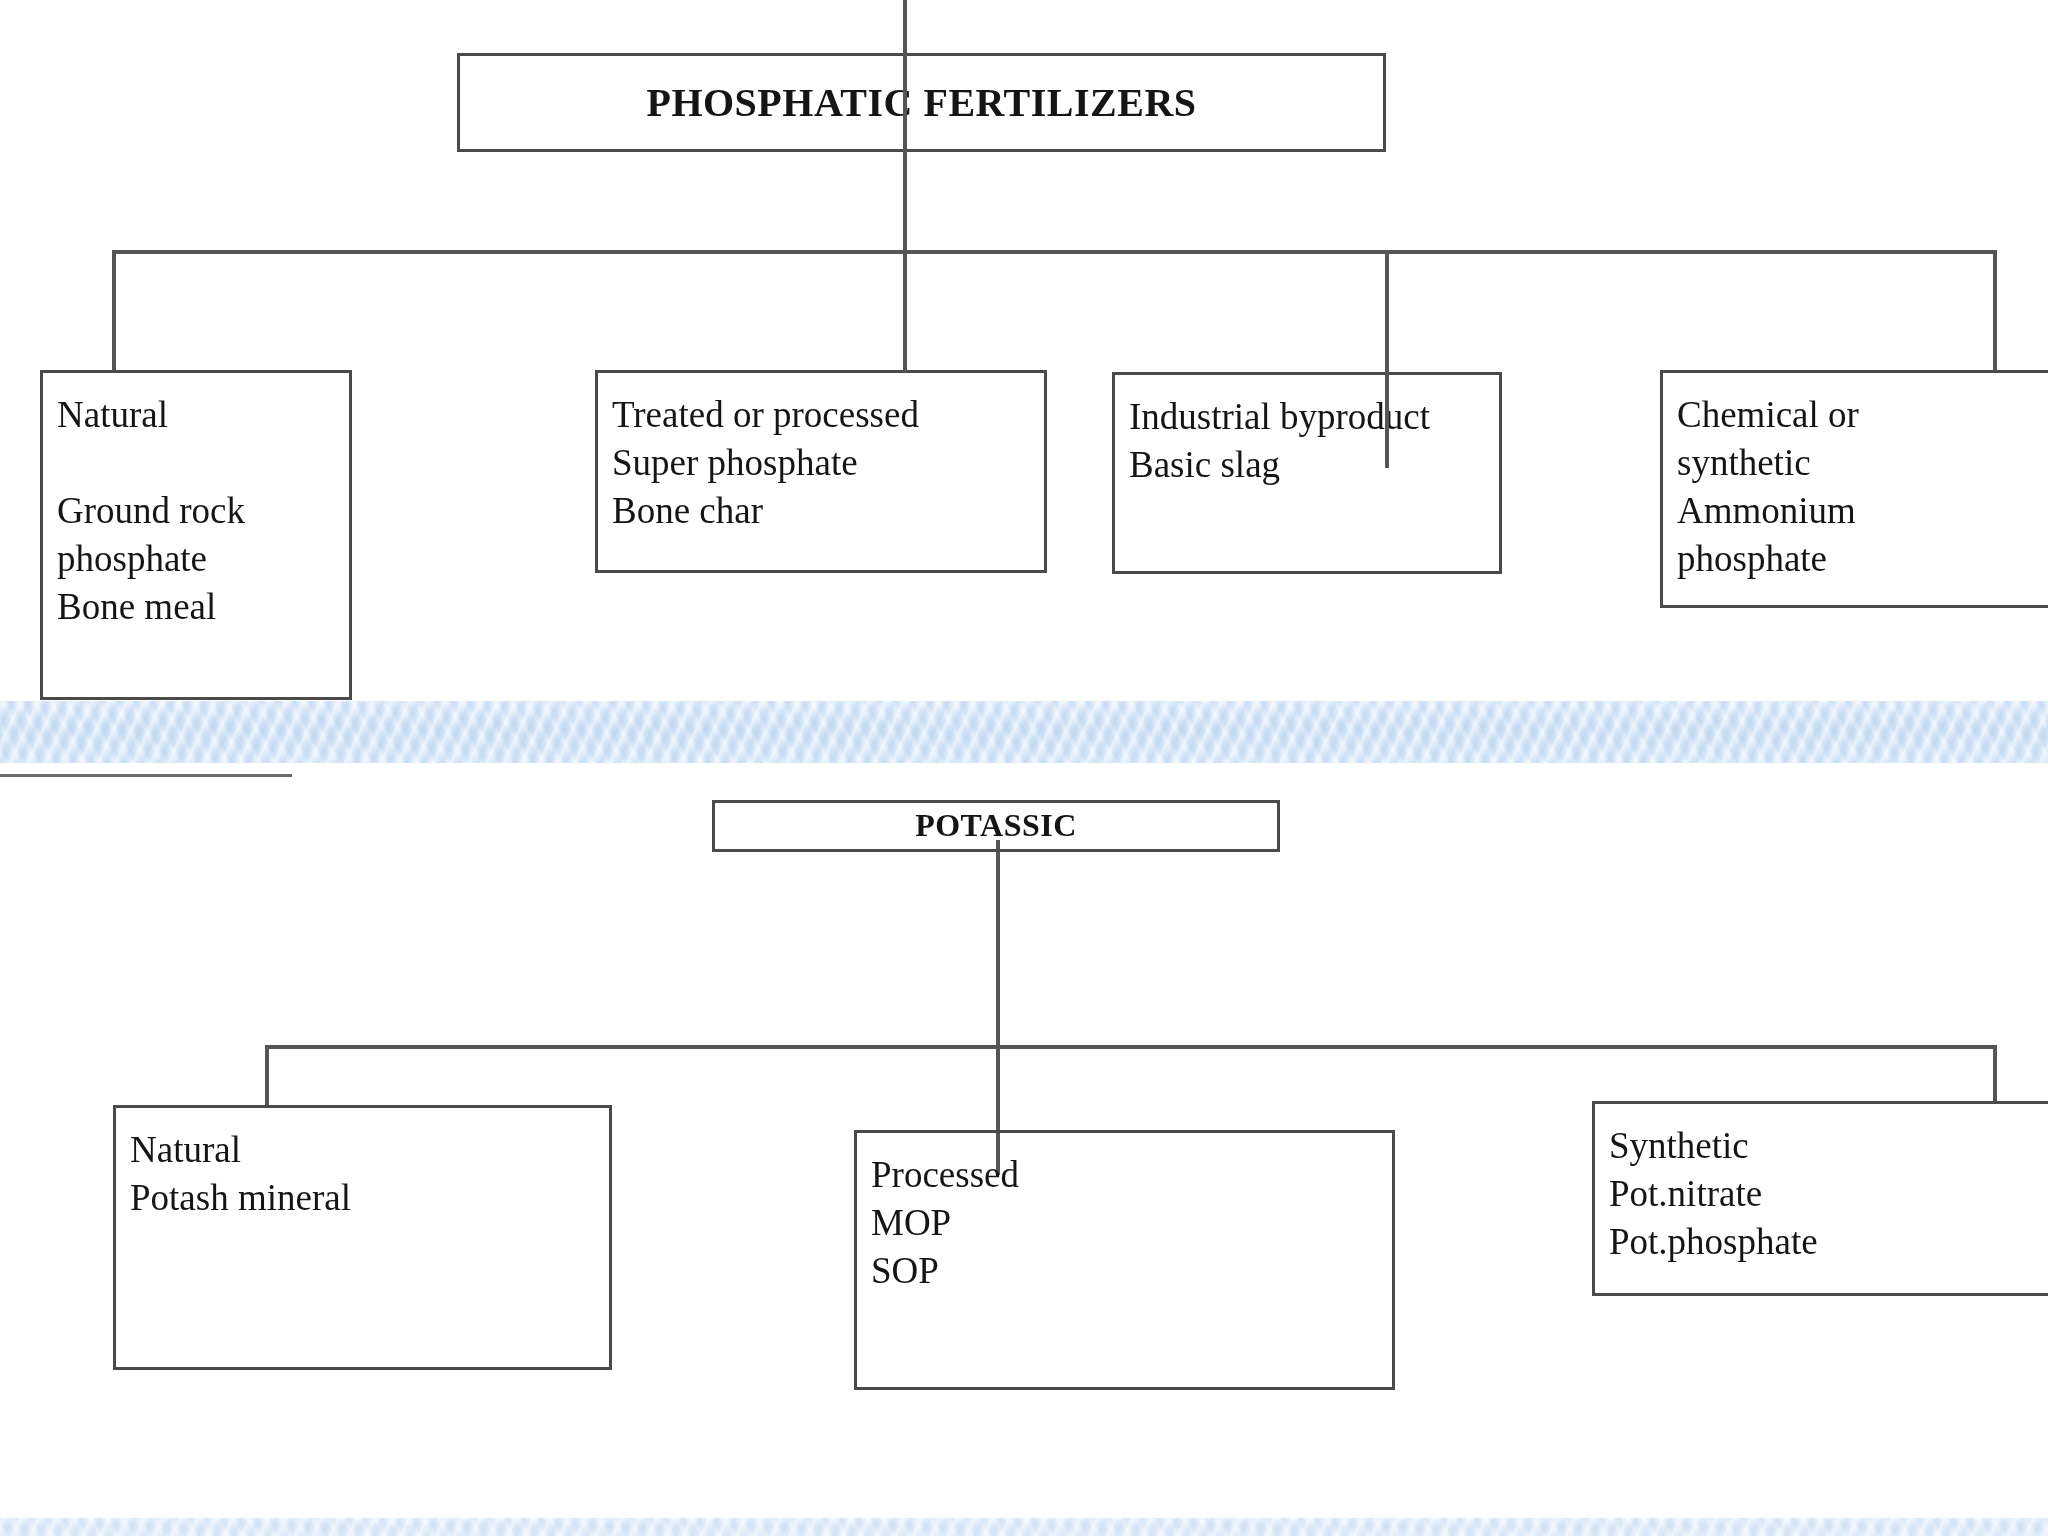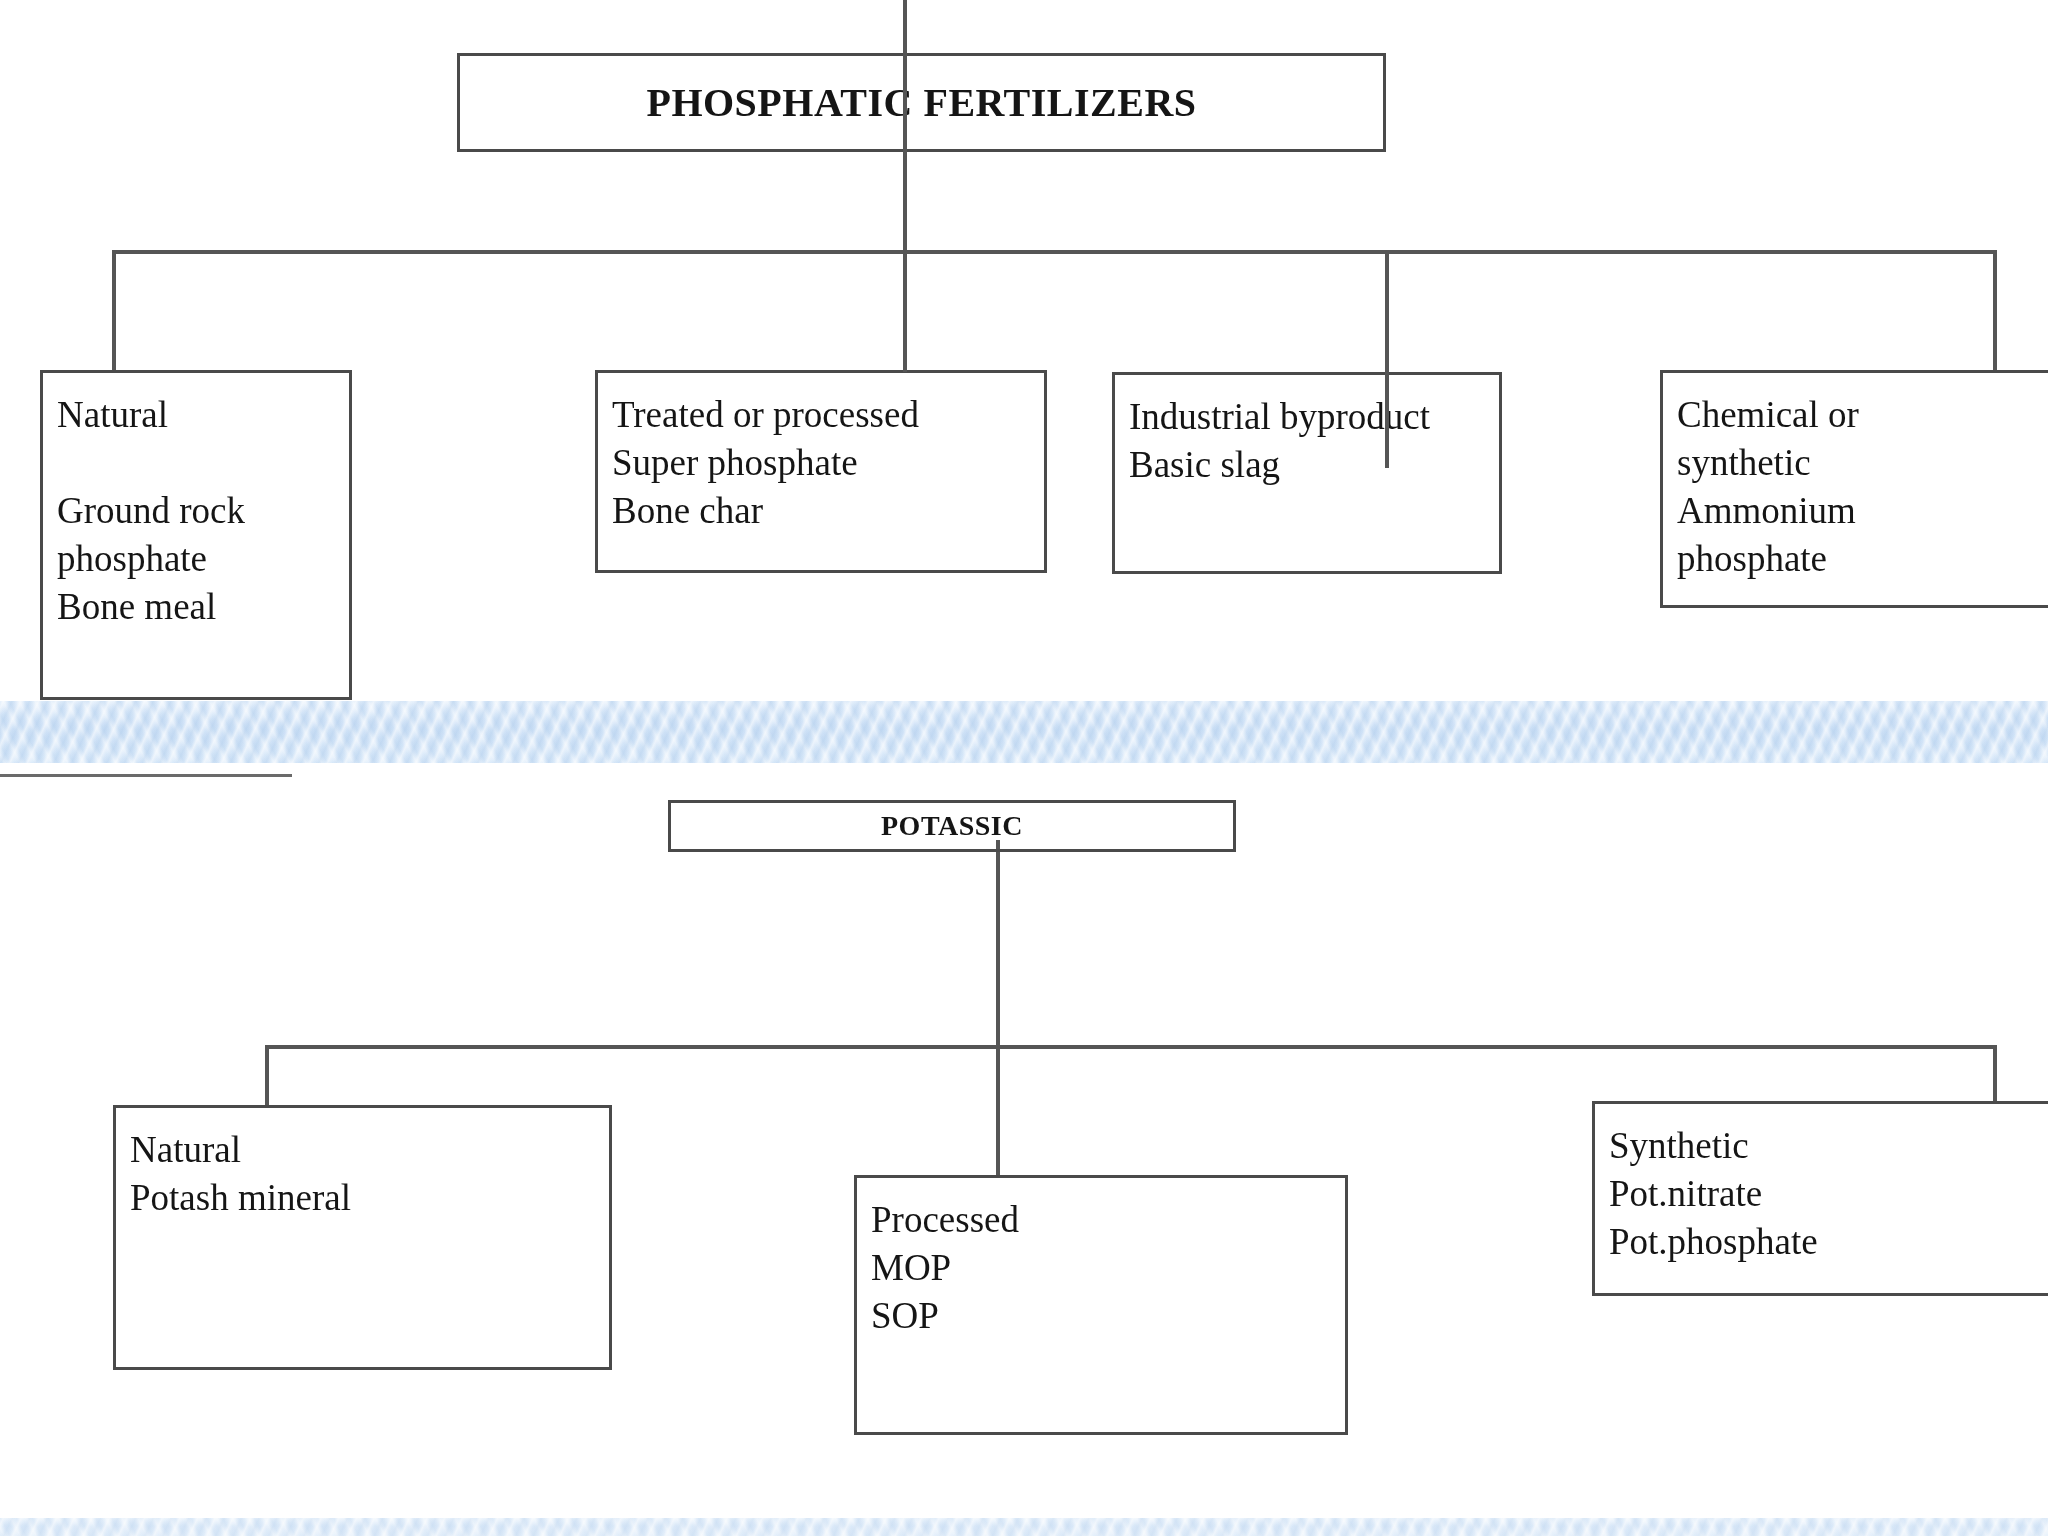--- a/index.html
+++ b/index.html
@@ -119,36 +119,36 @@
 
   <div class="node" style="left:1660px; top:370px; width:440px; height:238px;">Chemical or
 synthetic
 Ammonium
 phosphate</div>
 
   <div class="band" style="top:701px; height:62px;"></div>
 
   <div class="rule" style="left:0px; top:774px; width:292px;"></div>
 
-  <div class="node heading" style="left:668px; top:800px; width:568px; height:52px; font-size:28px; padding:0 24px;">
+  <div class="node heading" style="left:712px; top:800px; width:568px; height:52px; font-size:32px; padding:0 24px;">
     <span class="txt">POTASSIC</span>
   </div>
 
   <div class="vline" style="left:996px; top:840px; height:208px;"></div>
 
   <div class="hline" style="left:265px; top:1045px; width:1731px;"></div>
 
   <div class="vline" style="left:265px; top:1045px; height:62px;"></div>
   <div class="vline" style="left:996px; top:1045px; height:130px;"></div>
   <div class="vline" style="left:1993px; top:1045px; height:56px;"></div>
 
   <div class="node" style="left:113px; top:1105px; width:499px; height:265px;">Natural
 Potash mineral</div>
 
-  <div class="node" style="left:854px; top:1175px; width:494px; height:260px;">Processed
+  <div class="node" style="left:854px; top:1130px; width:541px; height:260px;">Processed
 MOP
 SOP</div>
 
   <div class="node" style="left:1592px; top:1101px; width:508px; height:195px;">Synthetic
 Pot.nitrate
 Pot.phosphate</div>
 
   <div class="band faint" style="top:1518px; height:18px;"></div>
 
 </div>

